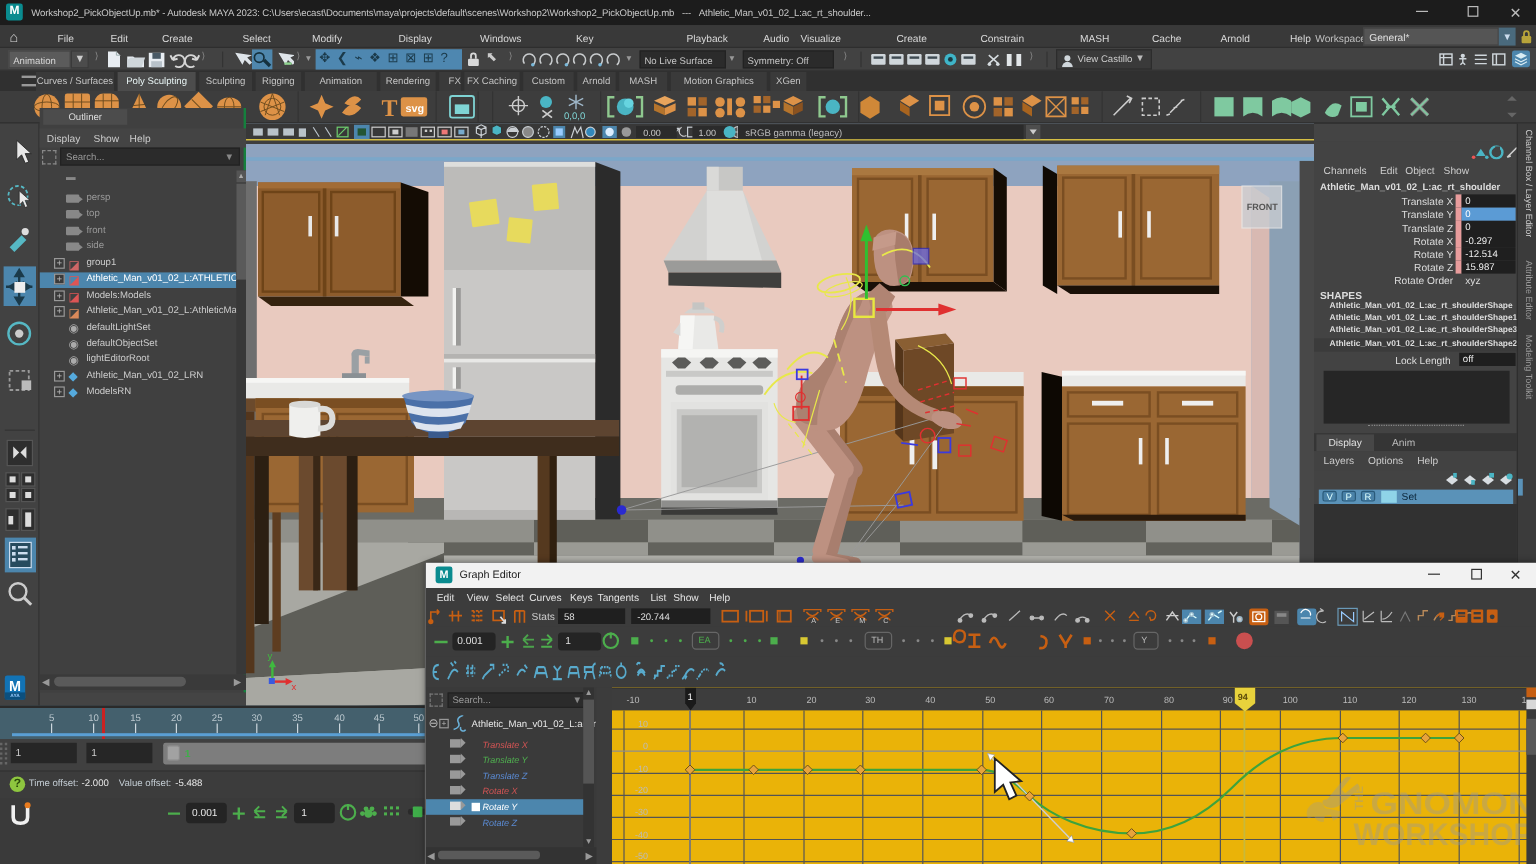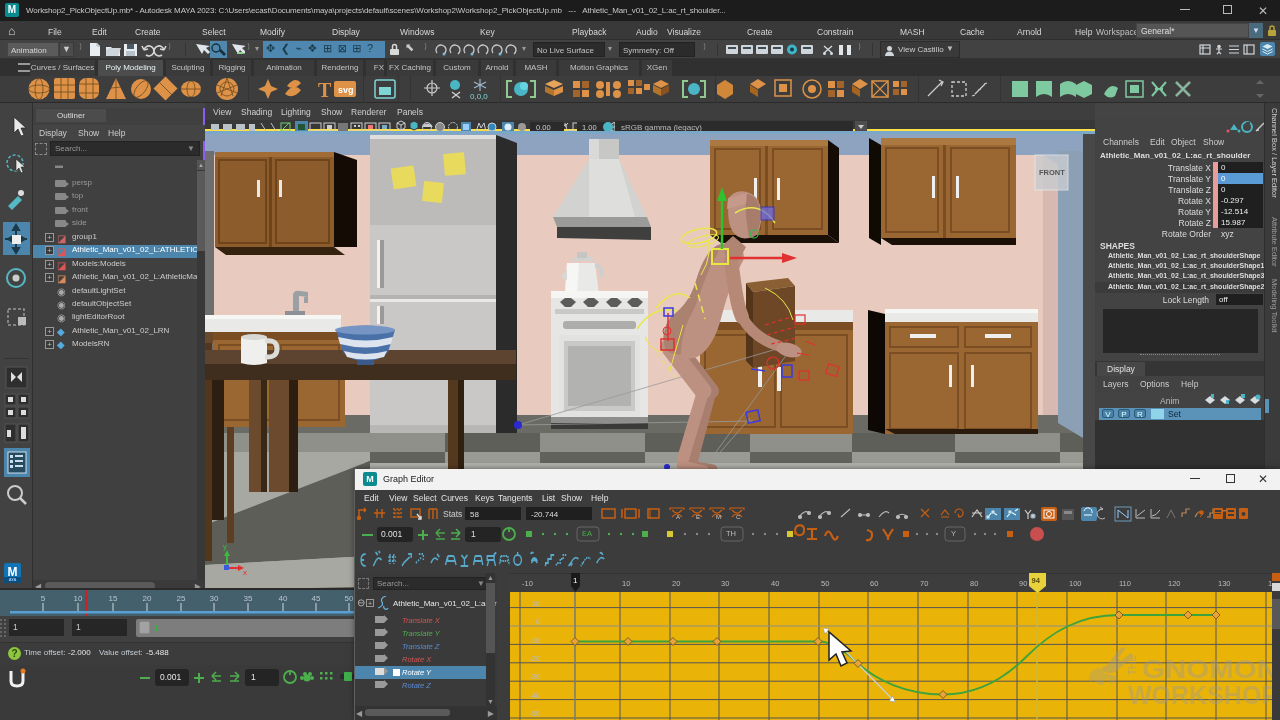--- a/index.html
+++ b/index.html
@@ -159,21 +159,21 @@
             <path d="M2.5 7 l5 2.5 5 -2.5" stroke="#d8ecf4" fill="none"></path>
             <path d="M2.5 9.5 l5 2.5 5 -2.5" stroke="#d8ecf4" fill="none"></path>
           </g>
         </svg></div>
 </div>
 
 <div class="abs" style="left:0;top:59px;width:1280px;height:17px;background:#303030;">
   <div class="abs" style="left:18px;top:4px;width:16px;height:9px;border-top:2px solid #999;border-bottom:2px solid #999;"></div>
   <div id="shelftabs" class="abs" style="left:0;top:0;width:1280px;height:17px;font-size:8px;color:#c4c4c4;">
     <div class="abs" style="left:30px;top:1px;width:65px;height:16px;background:#3a3a3a;text-align:center;line-height:16px;">Curves / Surfaces</div>
-    <div class="abs" style="left:98px;top:1px;width:65px;height:16px;background:#4c4c4c;text-align:center;line-height:16px;color:#e8f4f4;">Poly Modeling</div>
+    <div class="abs" style="left:98px;top:1px;width:65px;height:16px;background:#4c4c4c;text-align:center;line-height:16px;color:#e8f4f4;">Poly Sculpting</div>
     <div class="abs" style="left:166px;top:1px;width:44px;height:16px;background:#3a3a3a;text-align:center;line-height:16px;">Sculpting</div>
     <div class="abs" style="left:213px;top:1px;width:38px;height:16px;background:#3a3a3a;text-align:center;line-height:16px;">Rigging</div>
     <div class="abs" style="left:254px;top:1px;width:60px;height:16px;background:#3a3a3a;text-align:center;line-height:16px;">Animation</div>
     <div class="abs" style="left:317px;top:1px;width:46px;height:16px;background:#3a3a3a;text-align:center;line-height:16px;">Rendering</div>
     <div class="abs" style="left:366px;top:1px;width:18px;height:16px;background:#3a3a3a;text-align:right;line-height:16px;">FX</div>
     <div class="abs" style="left:387px;top:1px;width:46px;height:16px;background:#3a3a3a;text-align:center;line-height:16px;">FX Caching</div>
     <div class="abs" style="left:436px;top:1px;width:42px;height:16px;background:#3a3a3a;text-align:center;line-height:16px;">Custom</div>
     <div class="abs" style="left:481px;top:1px;width:32px;height:16px;background:#3a3a3a;text-align:center;line-height:16px;">Arnold</div>
     <div class="abs" style="left:516px;top:1px;width:40px;height:16px;background:#3a3a3a;text-align:center;line-height:16px;">MASH</div>
     <div class="abs" style="left:559px;top:1px;width:80px;height:16px;background:#3a3a3a;text-align:center;line-height:16px;">Motion Graphics</div>
@@ -359,21 +359,21 @@
           <rect x="15" y="357" width="8" height="2"></rect>
           <rect x="10" y="362" width="3" height="3"></rect>
           <rect x="15" y="362" width="8" height="2"></rect>
         </g>
   <circle cx="15" cy="390" r="7" fill="none" stroke="#ccc" stroke-width="2"></circle>
         <path d="M20 395 l6 6" stroke="#ccc" stroke-width="2.5"></path>
 </svg>
 <div class="abs" style="left:4px;top:460px;width:17px;height:20px;background:#1273b5;border-radius:2px;color:#fff;font-size:12px;font-weight:bold;text-align:center;line-height:19px;">M<div style="position:absolute;left:0;bottom:0;width:17px;height:6px;background:#0b4f7e;font-size:4px;line-height:6px;color:#9cf;">AYA</div></div>
 </div>
 
-<div class="abs" id="outliner" style="left:33px;top:108px;width:172px;height:487px;background:#404040;border-right:2px solid #8b5cf6;font-size:8px;color:#ccc;">
+<div class="abs" id="outliner" style="left:33px;top:90px;width:172px;height:487px;background:#404040;border-right:2px solid #15803d;font-size:8px;color:#ccc;">
   <div class="abs" style="left:3px;top:1px;padding:2px 21px;background:#4c4c4c;color:#ddd;">Outliner</div>
   <div class="abs" style="left:0;top:17px;width:172px;height:16px;background:#444;">
     <span style="position:absolute;left:6px;top:3px;font-size:8.5px;">Display</span>
         <span style="position:absolute;left:45px;top:3px;font-size:8.5px;">Show</span>
         <span style="position:absolute;left:75px;top:3px;font-size:8.5px;">Help</span>
   </div>
   <div class="abs" style="left:2px;top:35px;width:12px;height:12px;border:1px dashed #888;"></div>
   <div class="abs" style="left:17px;top:33px;width:150px;height:15px;background:#2b2b2b;border:1px solid #222;color:#999;padding:2px 4px;font-size:8px;">Search...<span style="float:right;color:#888;">▼</span></div>
   <div id="otree" class="abs" style="left:0;top:52px;width:164px;height:420px;overflow:hidden;">
     <style>.orow{position:absolute;left:0;width:164px;height:13px;white-space:nowrap;} .cam{position:absolute;left:22px;top:2px;width:11px;height:7px;background:#888;border-radius:1px;} .cam:before{content:'';position:absolute;right:-3px;top:1px;border-left:4px solid #888;border-top:3px solid transparent;border-bottom:3px solid transparent;} .olbl{position:absolute;left:39px;top:0;} .pp{position:absolute;left:12px;top:1px;width:9px;height:9px;border:1px solid #999;color:#bbb;font-size:8px;line-height:8px;text-align:center;background:#3a3a3a;}</style>
@@ -453,21 +453,21 @@
 <div class="abs" id="viewport" style="left:205px;top:103px;width:890px;height:492px;background:#8ea3bf;overflow:hidden;">
 
   <div class="abs" style="left:0;top:0;width:890px;height:17px;background:#3e3e3e;color:#d0d0d0;font-size:8.5px;">
     <span style="position:absolute;left:8px;top:4px;">View</span>
         <span style="position:absolute;left:36px;top:4px;">Shading</span>
         <span style="position:absolute;left:76px;top:4px;">Lighting</span>
         <span style="position:absolute;left:116px;top:4px;">Show</span>
         <span style="position:absolute;left:146px;top:4px;">Renderer</span>
         <span style="position:absolute;left:192px;top:4px;">Panels</span>
   </div>
-  <div class="abs" style="left:0;top:17px;width:890px;height:14px;background:#383838;border-bottom:5px solid #fde047;">
+  <div class="abs" style="left:0;top:0;width:890px;height:14px;background:#383838;border-bottom:1px solid #fde047;">
     <svg width="890" height="14">
       <g fill="#b9c2c9">
         <rect x="6" y="4" width="8" height="6"></rect>
             <rect x="18" y="4" width="9" height="6"></rect>
             <rect x="31" y="4" width="9" height="6"></rect>
             <rect x="44" y="4" width="6" height="7"></rect>
         <path d="M56 3 l5 8 M66 3 l5 8" stroke="#b9c2c9" fill="none"></path>
         <rect x="76" y="3" width="9" height="8" fill="none" stroke="#6fcf6f"></rect>
             <path d="M77 10 l7 -7" stroke="#6fcf6f"></path>
       </g>
@@ -889,21 +889,21 @@
         <span style="position:absolute;left:13px;top:1px;font-size:7px;font-weight:bold;color:#ddd;">Athletic_Man_v01_02_L:ac_rt_shoulderShape2</span>
       </div>
   <div class="cbrow" style="top:176px;">
         <span class="cbl" style="right:55px;">Lock Length</span>
         <div class="cbf" style="left:121px;width:47px;">off</div>
       </div>
   <div class="abs" style="left:8px;top:191px;width:155px;height:44px;background:#262626;"></div>
   <div class="abs" style="left:45px;top:236px;width:80px;height:3px;border-top:1px dotted #888;"></div>
   <div class="abs" style="left:0;top:243px;width:169px;height:15px;background:#353535;">
     <div style="position:absolute;left:2px;top:1px;padding:2px 10px;background:#474747;color:#e0e0e0;font-size:8.5px;">Display</div>
-    <div style="position:absolute;left:55px;top:1px;padding:2px 10px;color:#bbb;font-size:8.5px;margin-top:32px;">Anim</div>
+    <div style="position:absolute;left:55px;top:1px;padding:2px 10px;color:#bbb;font-size:8.5px;">Anim</div>
   </div>
   <div class="abs" style="left:0;top:258px;width:169px;height:16px;background:#424242;text-align:right;">
     <span style="position:absolute;left:8px;top:3px;font-size:8.5px;">Layers</span>
         <span style="position:absolute;left:45px;top:3px;font-size:8.5px;">Options</span>
         <span style="position:absolute;left:86px;top:3px;font-size:8.5px;">Help</span>
   </div>
   <svg class="abs" style="left:108px;top:276px;" width="58" height="12">
     <g fill="#d8dde1">
           <path d="M2 6 l5 -4 5 4 -5 4 z"></path>
           <path d="M17 6 l5 -4 5 4 -5 4 z"></path>

